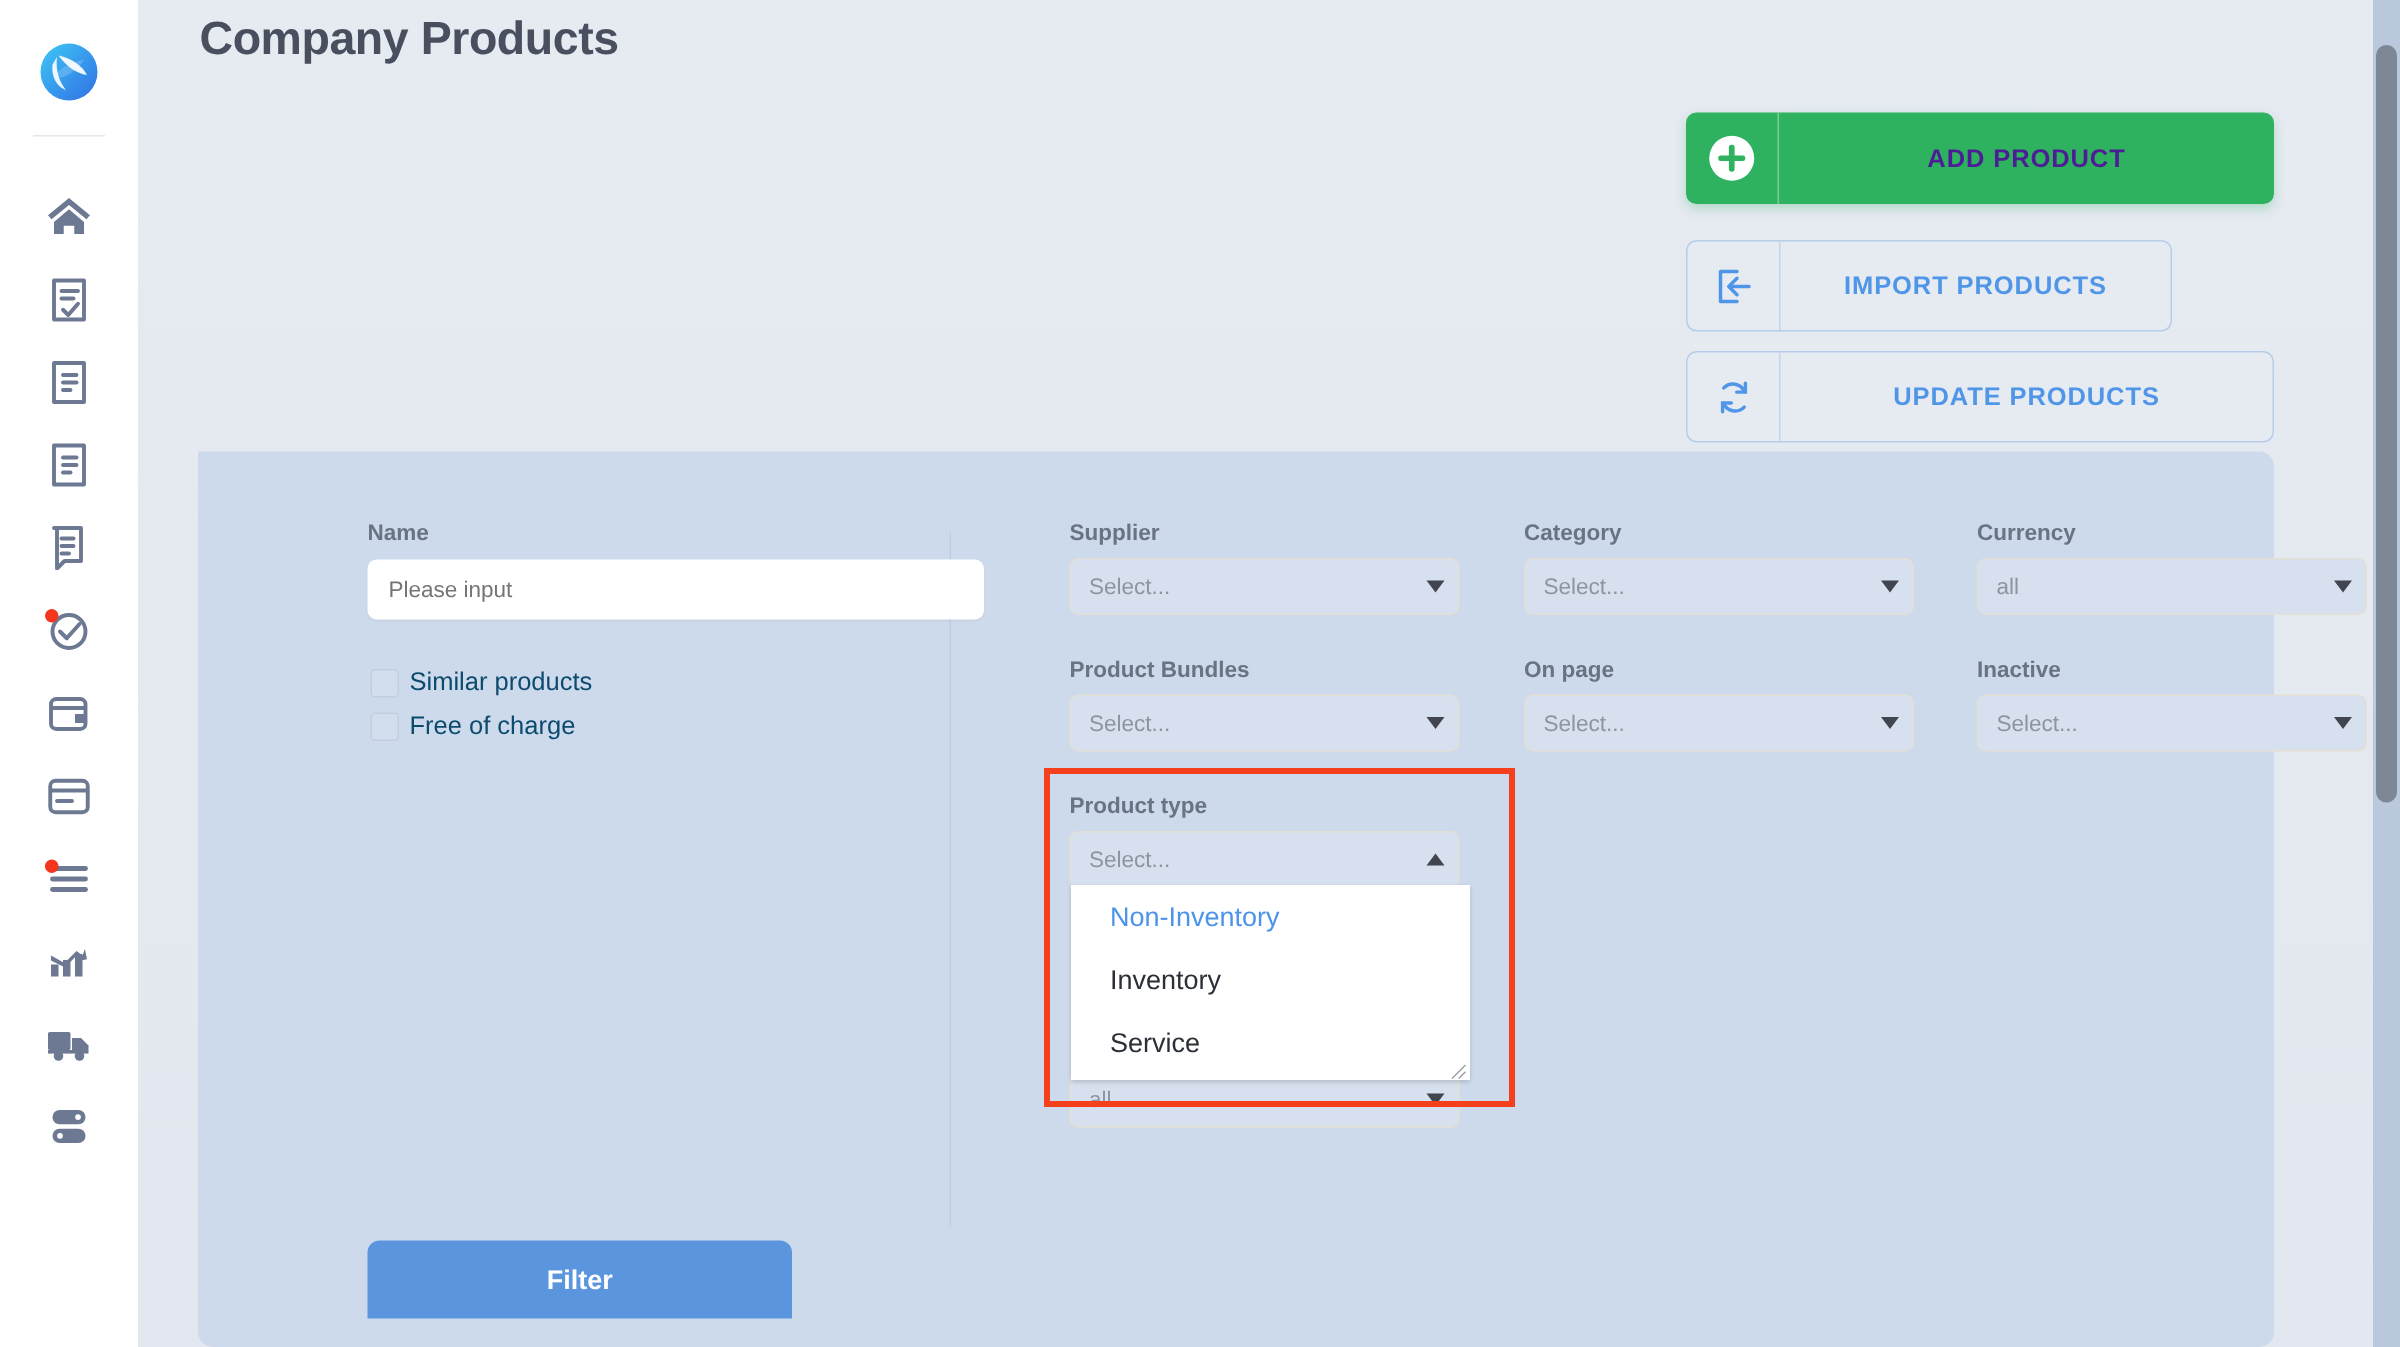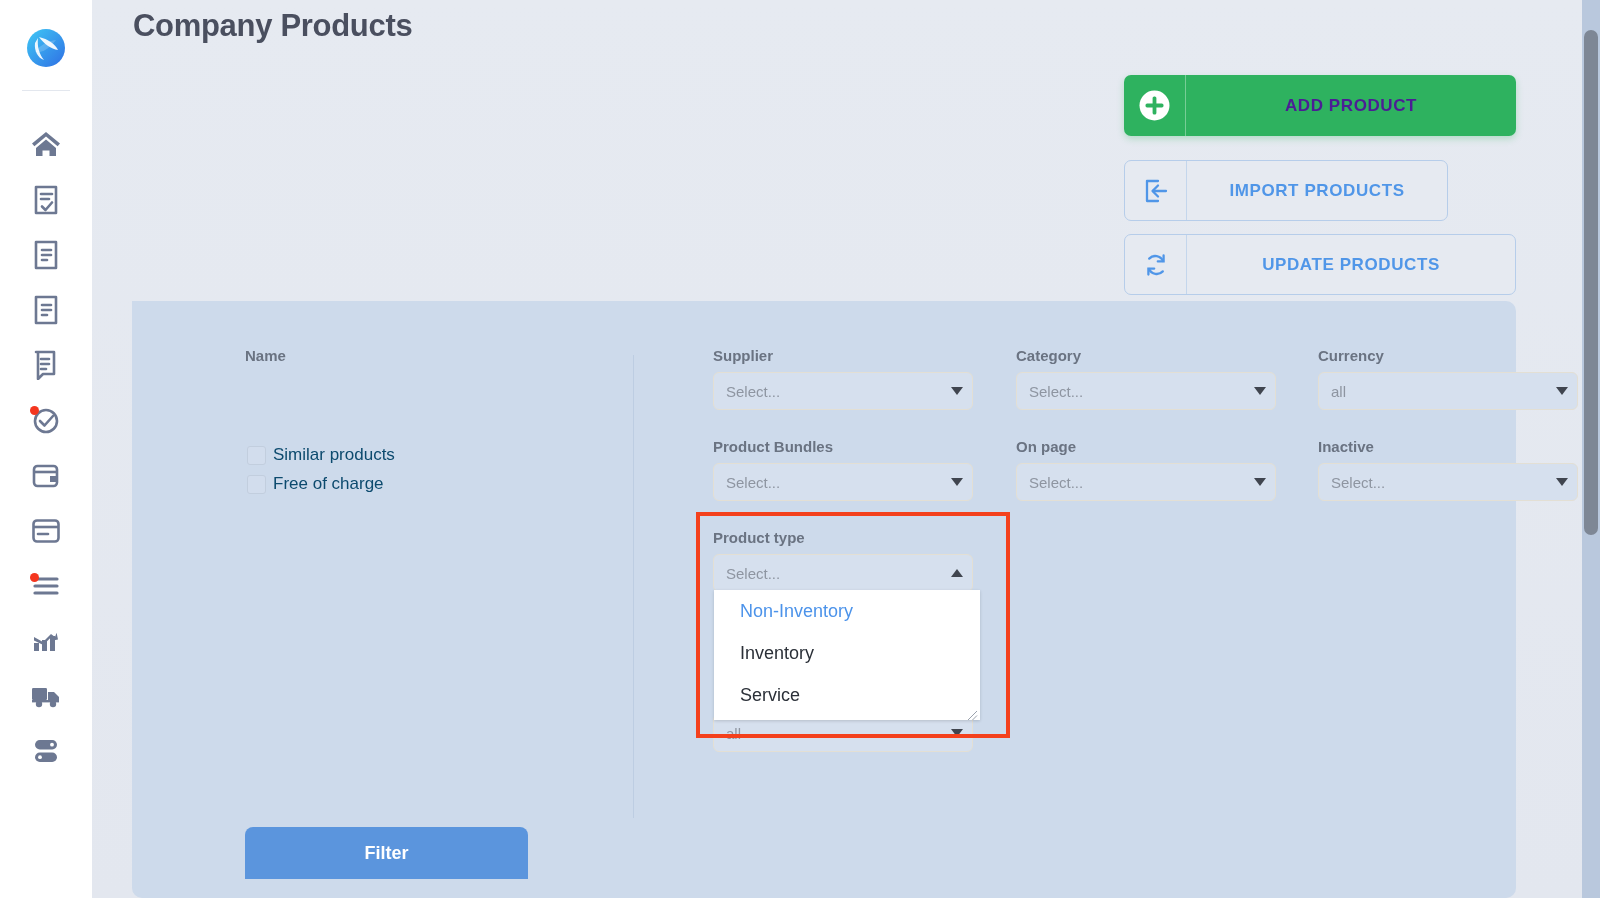--- a/index.html
+++ b/index.html
@@ -416,20 +416,21 @@
     </div>
     <div class="btn-label">UPDATE PRODUCTS</div>
   </div>
 
 
   <div id="filters-panel">
 
     <div id="col-divider"></div>
 
     <div class="field-label" style="left:113px; top:46px">Name</div>
+    <input class="text-input" style="left: 113px; top: 72px; width: 411px; height: 40px;" value="" placeholder="Please input">
 
     <div class="cb-row" style="left:115px; top:144px">
       <span class="cb-box"></span>
       <span class="cb-label">Similar products</span>
     </div>
     <div class="cb-row" style="left:115px; top:173px">
       <span class="cb-box"></span>
       <span class="cb-label">Free of charge</span>
     </div>
 

